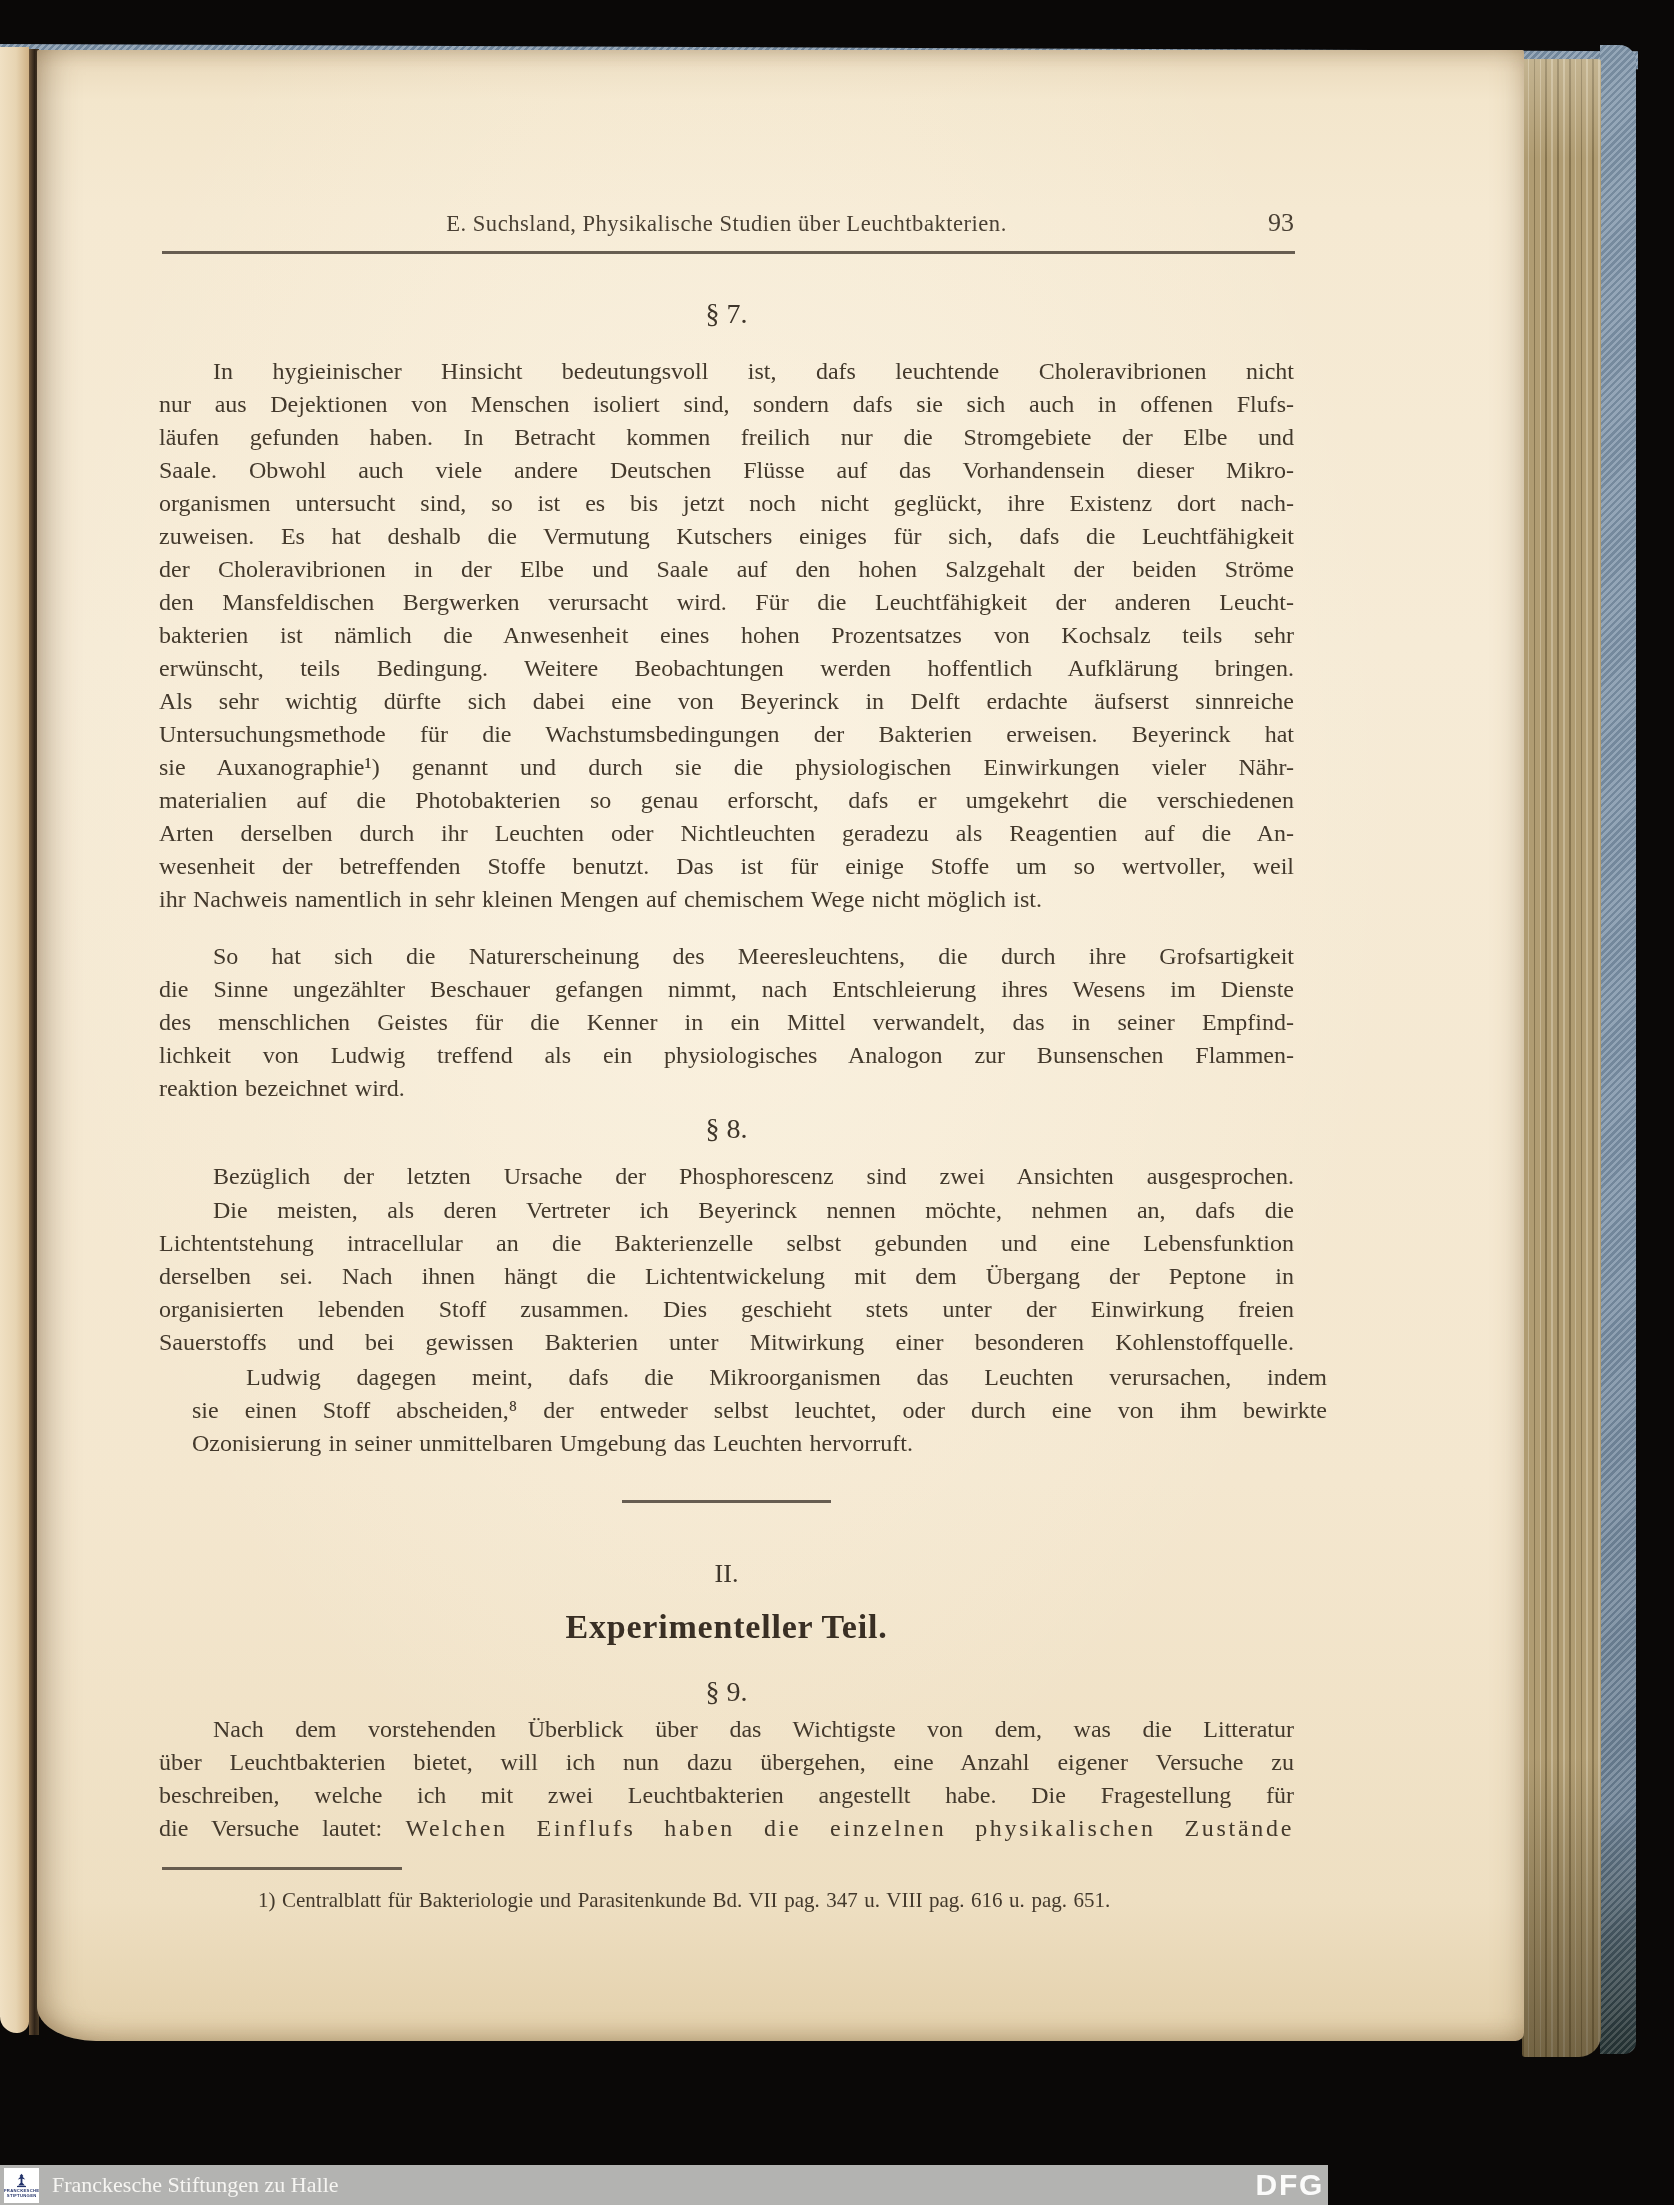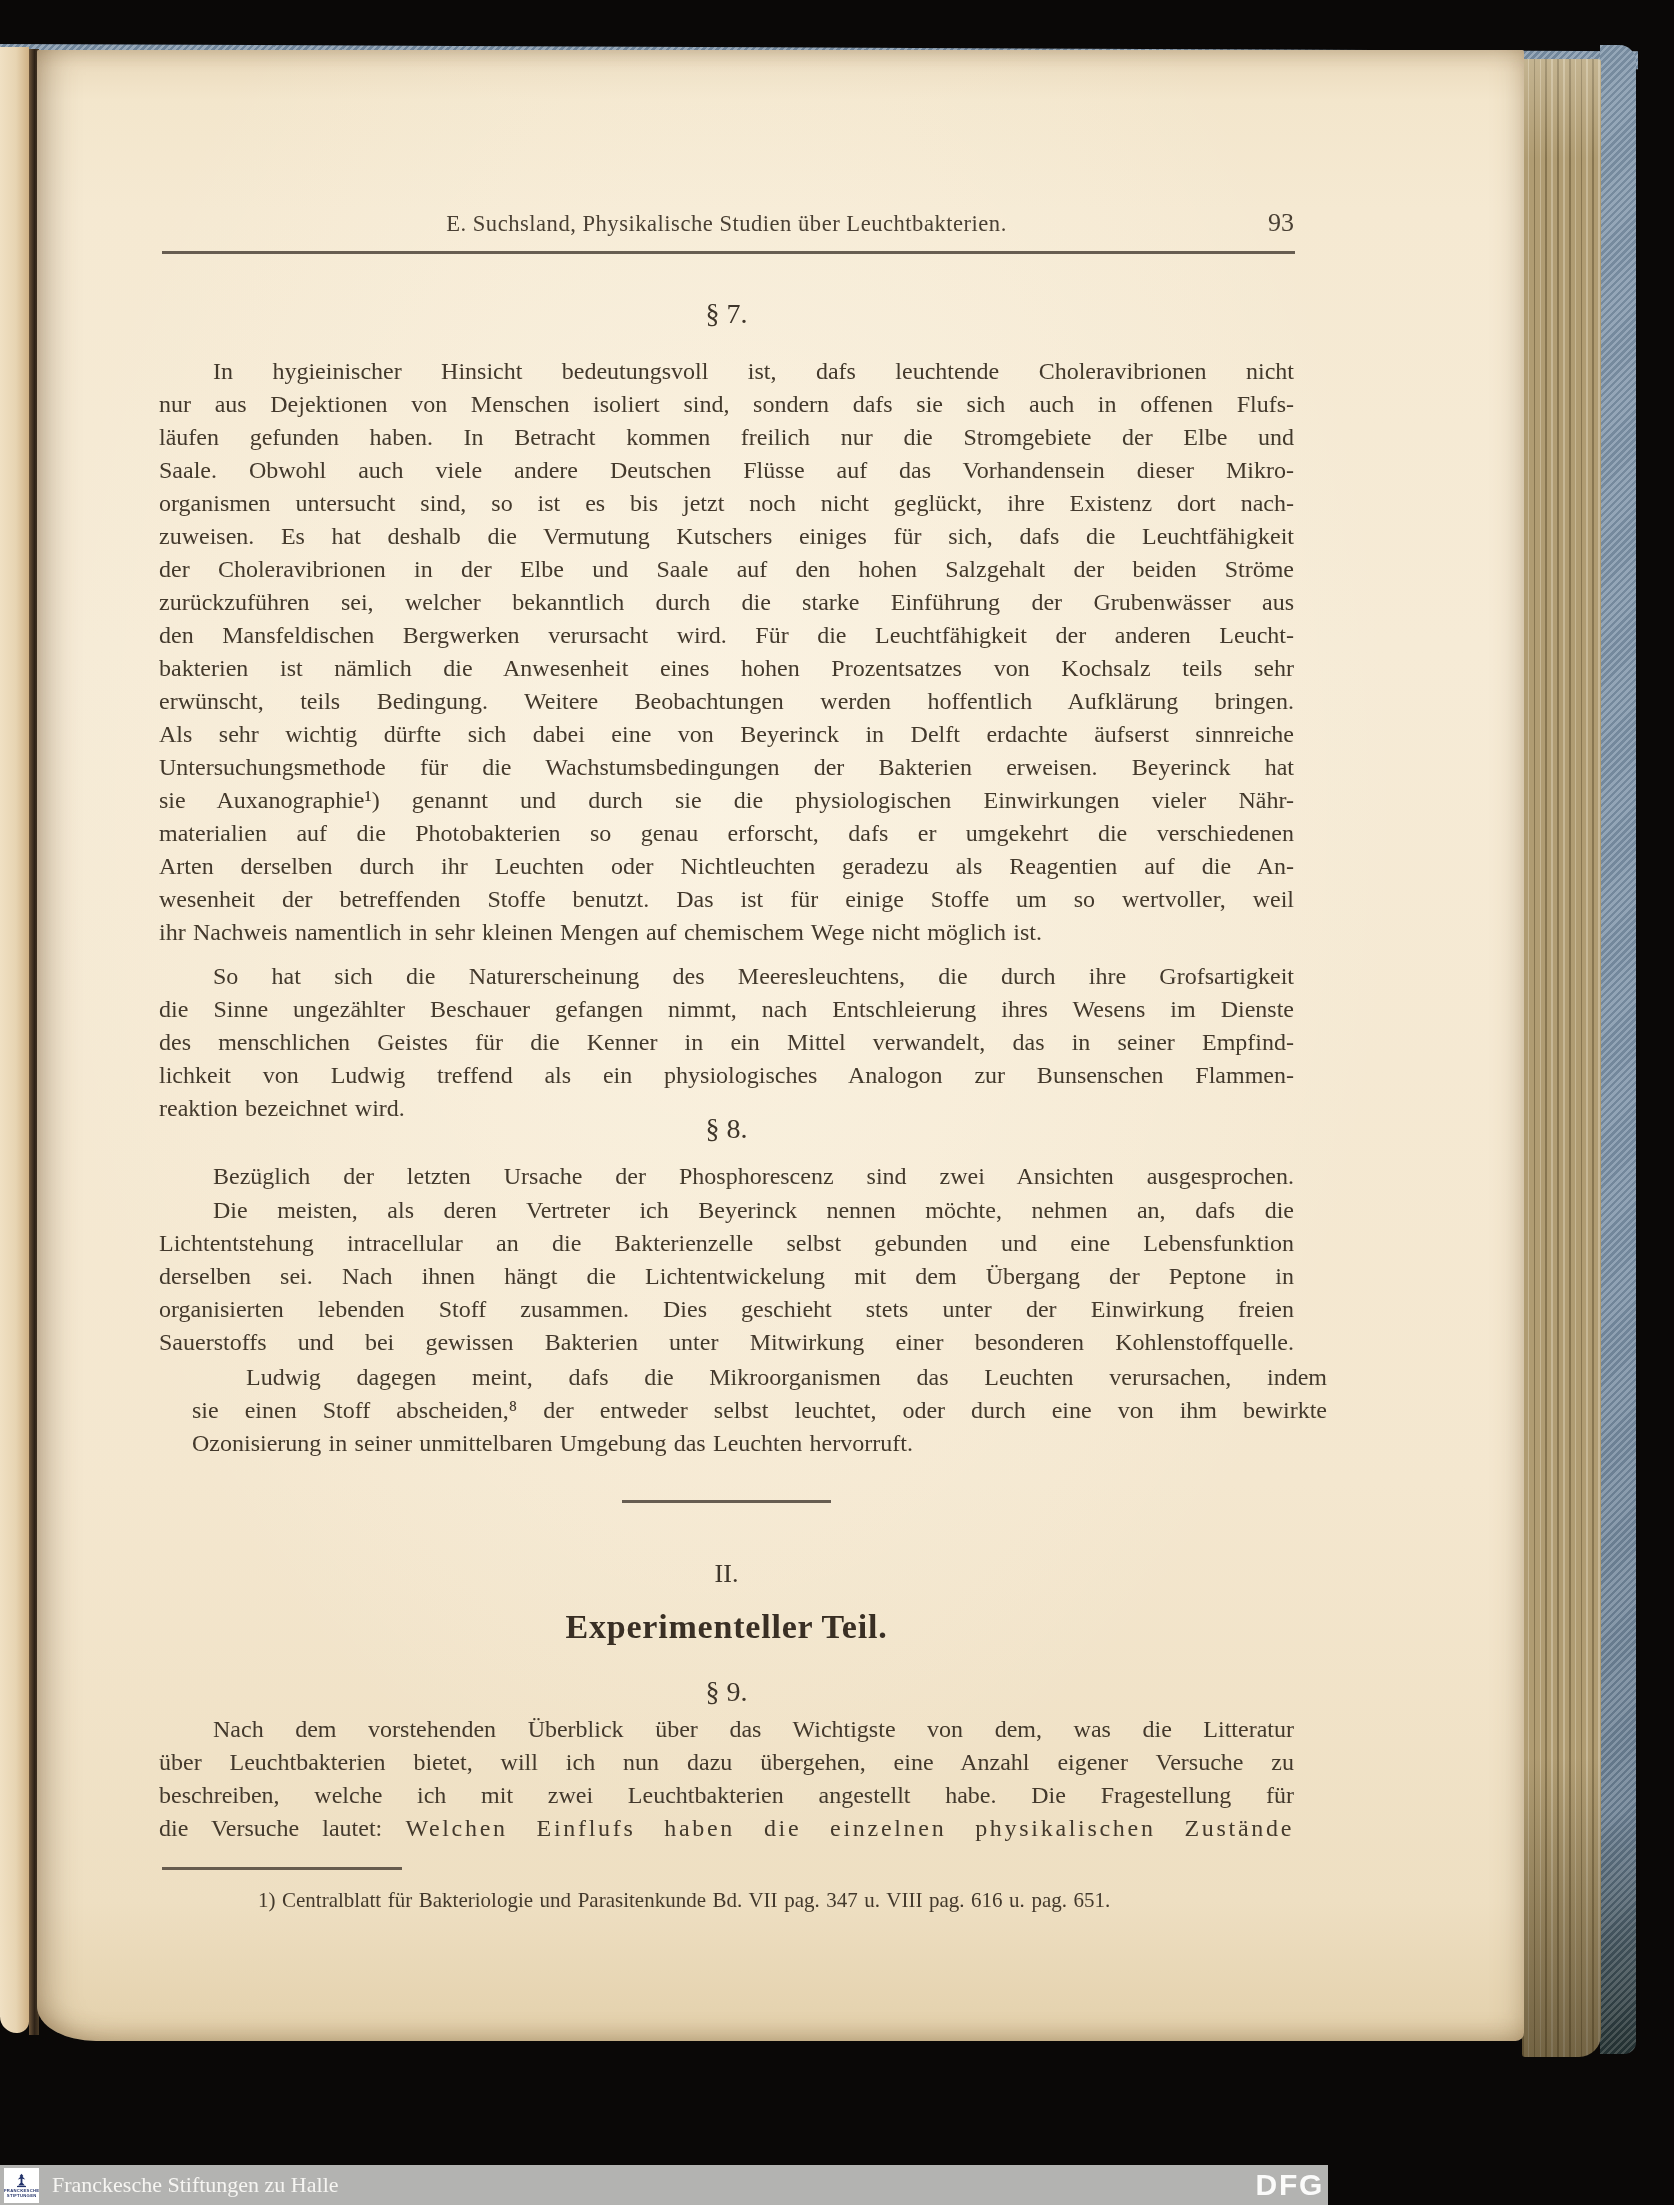--- a/index.html
+++ b/index.html
@@ -64,21 +64,21 @@
     text-align:right;font-size:26px;color:#4a4034;
   }
   .header-rule{
     position:absolute;left:162px;top:251px;width:1133px;height:2.5px;
     background:#4e443a;opacity:.85;
   }
   .section{position:absolute;left:159px;width:1135px;}
   .heading{text-align:center;font-size:28px;line-height:37px;color:#3e352a;}
   [data-sec="sec7-heading"]{top:295px;}
   [data-sec="para7-1"]{top:355px;}
-  [data-sec="para7-2"]{top:940px;margin-top:20px;}
+  [data-sec="para7-2"]{top:940px;}
   [data-sec="sec8-heading"]{top:1110px;}
   [data-sec="para8-1"]{top:1160px;}
   [data-sec="para8-2"]{top:1194px;}
   [data-sec="para8-3"]{top:1361px;margin-left:33px;}
   [data-sec="heading-ii"]{top:1556px;font-size:26px;line-height:35px;}
   [data-sec="heading-exp"]{top:1604px;font-size:34px;line-height:45px;font-weight:bold;letter-spacing:0.8px;color:#392f24;}
   [data-sec="sec9-heading"]{top:1673px;}
   [data-sec="para9-1"]{top:1713px;}
   [data-sec="footnote"]{top:1885px;}
   .pline{
@@ -138,21 +138,20 @@
   <div id="sections">
       <div class="section heading" data-sec="sec7-heading">§ 7.</div>
       <div class="section para" data-sec="para7-1">
         <div class="pline firstline">In hygieinischer Hinsicht bedeutungsvoll ist, dafs leuchtende Choleravibrionen nicht</div>
         <div class="pline">nur aus Dejektionen von Menschen isoliert sind, sondern dafs sie sich auch in offenen Flufs-</div>
         <div class="pline">läufen gefunden haben.  In Betracht kommen freilich nur die Stromgebiete der Elbe und</div>
         <div class="pline">Saale.  Obwohl auch viele andere Deutschen Flüsse auf das Vorhandensein dieser Mikro-</div>
         <div class="pline">organismen untersucht sind, so ist es bis jetzt noch nicht geglückt, ihre Existenz dort nach-</div>
         <div class="pline">zuweisen.  Es hat deshalb die Vermutung Kutschers einiges für sich, dafs die Leuchtfähigkeit</div>
         <div class="pline">der Choleravibrionen in der Elbe und Saale auf den hohen Salzgehalt der beiden Ströme</div>
-        <div class="pline">zurückzuführen sei, welcher bekanntlich durch die starke Einführung der Grubenwässer aus</div>
         <div class="pline">den Mansfeldischen Bergwerken verursacht wird.  Für die Leuchtfähigkeit der anderen Leucht-</div>
         <div class="pline">bakterien ist nämlich die Anwesenheit eines hohen Prozentsatzes von Kochsalz teils sehr</div>
         <div class="pline">erwünscht, teils Bedingung.  Weitere Beobachtungen werden hoffentlich Aufklärung bringen.</div>
         <div class="pline">Als sehr wichtig dürfte sich dabei eine von Beyerinck in Delft erdachte äufserst sinnreiche</div>
         <div class="pline">Untersuchungsmethode für die Wachstumsbedingungen der Bakterien erweisen.  Beyerinck hat</div>
         <div class="pline">sie Auxanographie¹) genannt und durch sie die physiologischen Einwirkungen vieler Nähr-</div>
         <div class="pline">materialien auf die Photobakterien so genau erforscht, dafs er umgekehrt die verschiedenen</div>
         <div class="pline">Arten derselben durch ihr Leuchten oder Nichtleuchten geradezu als Reagentien auf die An-</div>
         <div class="pline">wesenheit der betreffenden Stoffe benutzt.  Das ist für einige Stoffe um so wertvoller, weil</div>
         <div class="pline lastline">ihr Nachweis namentlich in sehr kleinen Mengen auf chemischem Wege nicht möglich ist.</div>

